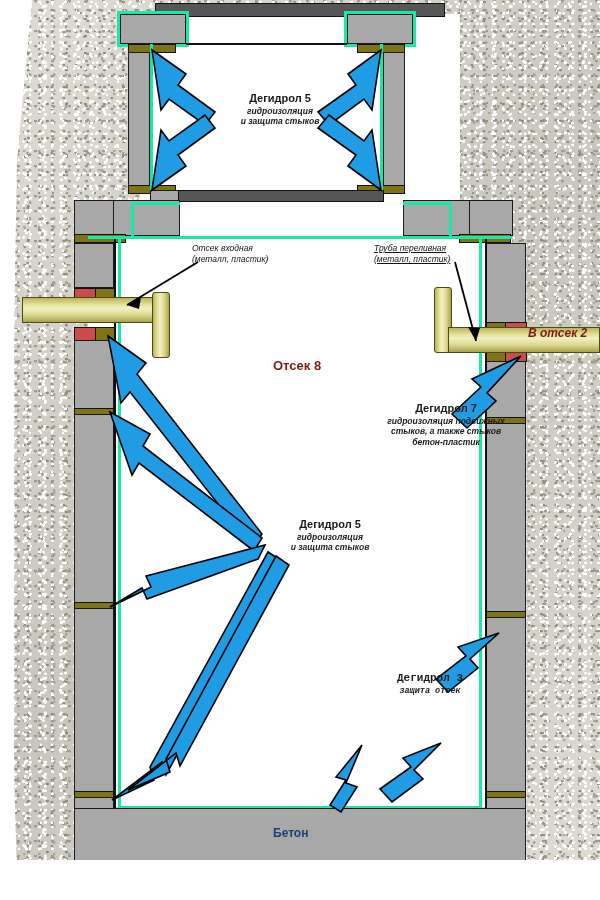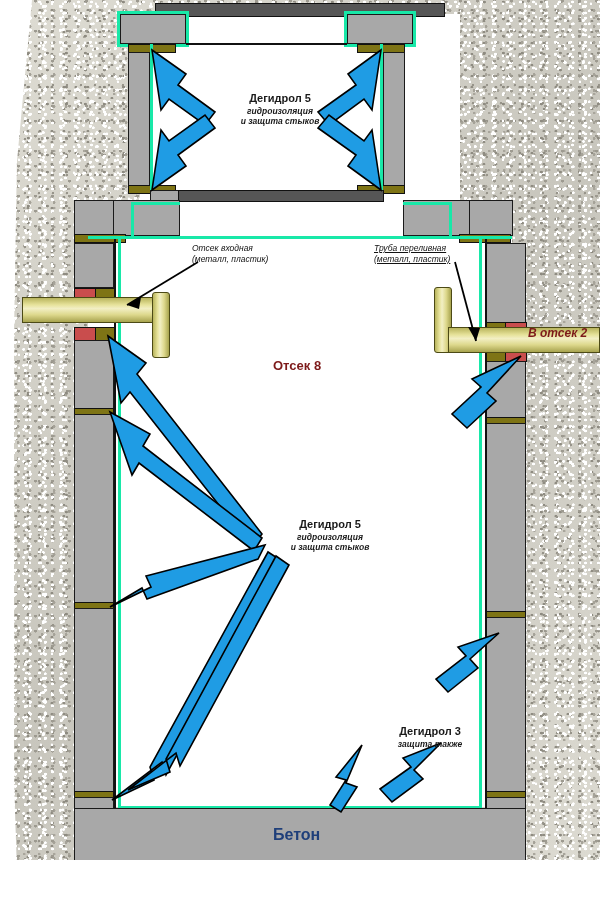--- a/index.html
+++ b/index.html
@@ -74,21 +74,21 @@
     background-size:60px 100%,44px 100%,33px 100%,100% 100%;
   }
 
   
   .lbl{position:absolute;text-align:center;color:#1a1a1a;line-height:1.25;}
   .lbl .hd{font-weight:bold;font-size:11px;white-space:nowrap;}
   .lbl .sb{font-style:italic;font-weight:bold;font-size:8.5px;}
   .callout{position:absolute;font-style:italic;font-size:8.5px;color:#111;line-height:1.3;white-space:nowrap;}
   .chamber{position:absolute;font-weight:bold;font-size:13px;color:#7d1a1a;white-space:nowrap;}
   .topipe{position:absolute;font-weight:bold;font-style:italic;font-size:12px;color:#7d1a1a;white-space:nowrap;}
-  .beton{position:absolute;font-weight:bold;font-size:16px;color:#1f3f7a;white-space:nowrap;}
+  .beton{position:absolute;font-weight:bold;font-size:12px;color:#1f3f7a;white-space:nowrap;}
 
   svg.ov{position:absolute;left:0;top:0;width:600px;height:900px;overflow:visible;}
   .arw{fill:#1f9ce4;stroke:#000;stroke-width:1.6;stroke-linejoin:miter;}
   .lead{stroke:#000;stroke-width:1.8;fill:none;}
 </style>
 </head>
 <body>
 
 <div id="scene">
 
@@ -226,27 +226,33 @@
 
   <div class="callout" style="left:374px;top:243px;text-decoration:underline;">
     <div>Труба переливная</div>
     <div>(металл, пластик)</div>
   </div>
 
   <div class="chamber" style="left:273px;top:358px;">Отсек 8</div>
 
   <div class="topipe" style="left:528px;top:326px;">В отсек 2</div>
 
+  <div class="lbl" style="left:372px;top:402px;width:148px;">
+    <div class="hd">Дегидрол 7</div>
+    <div class="sb">гидроизоляция подвижных</div>
+    <div class="sb">стыков, а также стыков</div>
+    <div class="sb">бетон-пластик</div>
+  </div>
 
   <div class="lbl" style="left:260px;top:518px;width:140px;">
     <div class="hd">Дегидрол 5</div>
     <div class="sb">гидроизоляция</div>
     <div class="sb">и защита стыков</div>
   </div>
 
-  <div class="lbl" style="left:360px;top:725px;width:140px;">
+  <div class="lbl" style="left:360px;top:672px;width:140px;font-family:Liberation Mono, monospace;">
     <div class="hd">Дегидрол 3</div>
-    <div class="sb">защита также</div>
+    <div class="sb">защита отсек</div>
   </div>
 
   <div class="beton" style="left:273px;top:826px;">Бетон</div>
 
 </div>
 
 </body></html>

